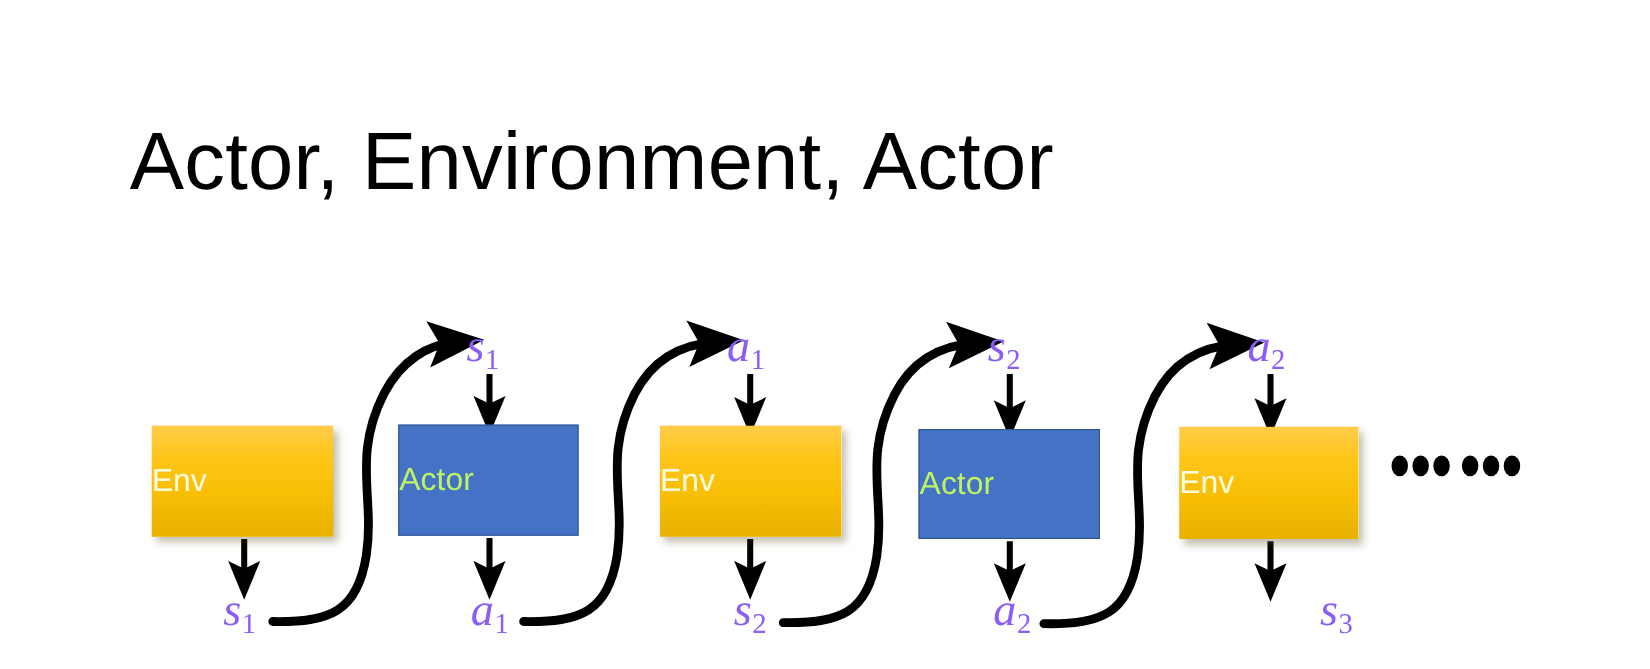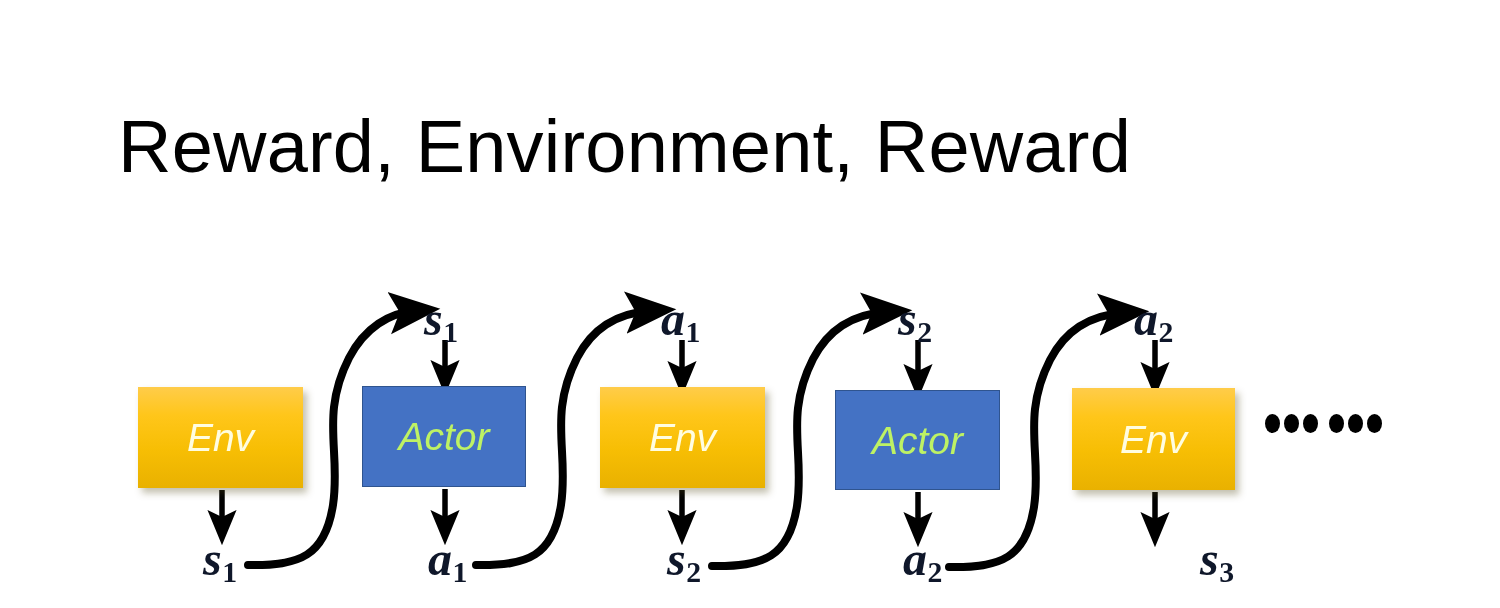--- a/index.html
+++ b/index.html
@@ -33,50 +33,48 @@
     white-space: nowrap;
     line-height: 1.05;
   }
 
   
   .node {
     position: absolute;
     box-sizing: border-box;
     display: flex;
     align-items: center;
-    justify-content: center;
+    justify-content: flex-start;
     font-family: "Liberation Sans", sans-serif;
     font-weight: 300;
-    font-size: 39px;
+    font-size: 29px;
     line-height: 1;
     user-select: none;
-    font-style: italic;
   }
   .node-env {
     background: linear-gradient(to bottom, #FFCC4A 0%, #FFC61A 28%, #F7BE04 62%, #E9B100 100%);
     color: #FFFDE0;
     box-shadow: 4px 5px 7px rgba(80, 70, 20, 0.34);
     border: 0;
   }
   .node-actor {
     background: #4472C4;
     color: #bef264;
     border: 1.5px solid #2F548F;
   }
 
   
   .sym {
     position: absolute;
     font-family: "Liberation Serif", serif;
     font-style: italic;
-    font-size: 48px;
-    color: #0f172a;
+    font-size: 42px;
+    color: #8b5cf6;
     white-space: nowrap;
     user-select: none;
-    font-weight: bold;
   }
   .sym sub {
     font-size: 0.62em;
     font-style: normal;
     vertical-align: -0.25em;
     margin-left: 0.5px;
   }
 
   
   #ellipsis {
@@ -105,21 +103,21 @@
     width: 1500px;
     height: 608px;
     pointer-events: none;
   }
 </style>
 </head>
 <body>
 
 <div id="slide">
 
-  <div id="slide-title">Reward, Environment, Reward</div>
+  <div id="slide-title">Actor, Environment, Actor</div>
 
   <svg id="wires" viewBox="0 0 1500 608" xmlns="http://www.w3.org/2000/svg">
     <defs>
       <marker id="ah" markerWidth="7" markerHeight="7" refX="3.1" refY="3" orient="auto" markerUnits="strokeWidth">
         <path d="M0,0.35 L6.4,3 L0,5.65 L1.3,3 Z" fill="#000000"></path>
       </marker>
     </defs>
 
     <g stroke="#000000" stroke-width="5.5" fill="none" marker-end="url(#ah)">
       <line x1="445" y1="340" x2="445" y2="377"></line>

